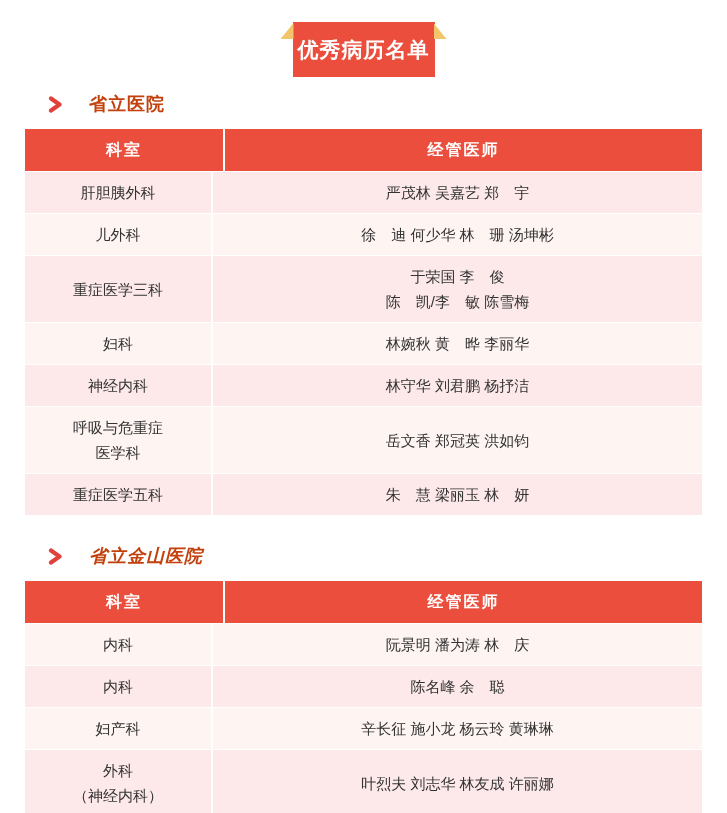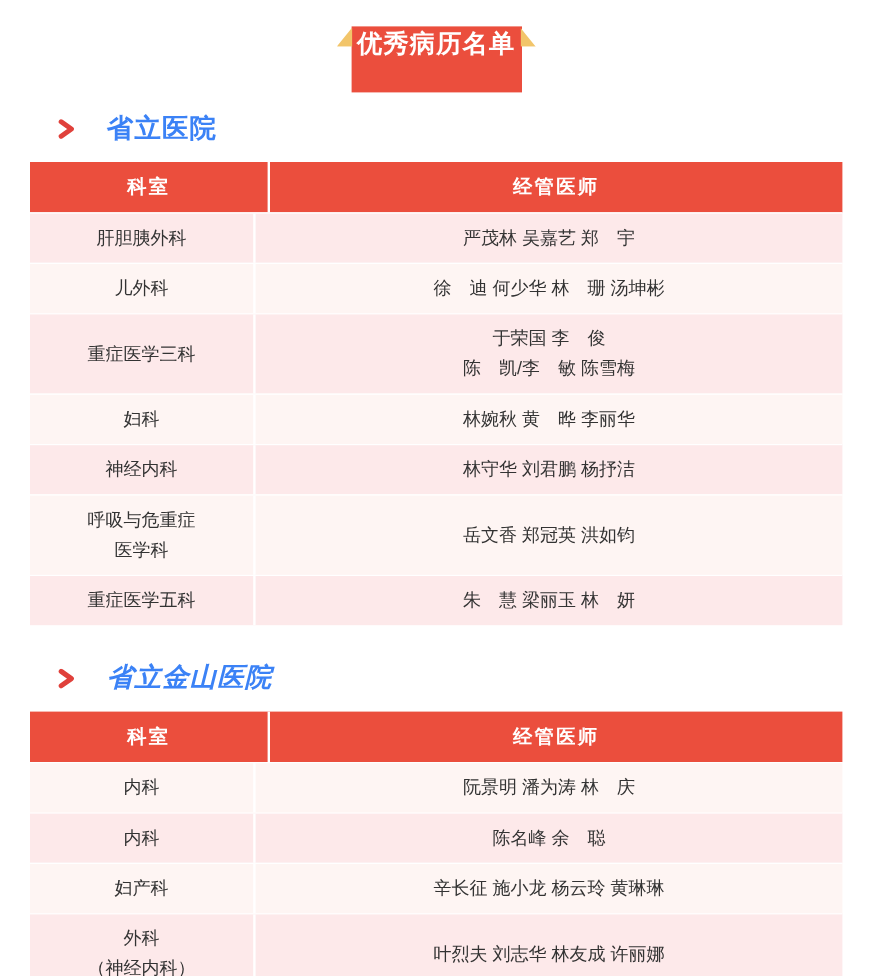--- a/index.html
+++ b/index.html
@@ -9,33 +9,33 @@
     --row-light:#FEF5F3;
     --chevron:#E0413B;
     --ink:#333333;
   }
   html,body{margin:0;padding:0;background:#ffffff;}
   body{font-family:"Liberation Sans","DejaVu Sans",sans-serif;color:var(--ink);}
   .page{width:727px;min-height:813px;margin:0 auto;background:#fff;box-sizing:border-box;padding-top:22px;}
 
   
   .banner{position:relative;width:142px;height:55px;margin:0 auto 15px auto;background:var(--accent);
-          display:flex;justify-content:center;}
+          display:flex;align-items:center;justify-content:center;}
   .banner-text{color:#ffffff;font-size:21px;font-weight:bold;letter-spacing:1px;white-space:nowrap;}
   .fold{position:absolute;width:13px;height:16px;background:var(--fold);top:1px;}
   .fold-left{left:-12px;clip-path:polygon(100% 0,100% 100%,0 100%);}
   .fold-right{right:-12px;clip-path:polygon(0 0,0 100%,100% 100%);}
 
   
   .section-head{display:flex;align-items:center;margin:15px 0 12px 48px;}
   .section-head.later{margin-top:29px;font-style:italic;}
   .chev{display:flex;align-items:center;margin-right:26px;}
   .chev svg{display:block;}
   .chev path{stroke:var(--chevron);}
-  .section-title{font-size:22px;font-weight:bold;color:#3b82f6;margin:0;letter-spacing:1px;}
+  .section-title{font-size:18px;font-weight:bold;color:#c2410c;margin:0;letter-spacing:1px;}
 
   
   .table{margin:13px 25px 0 25px;}
   .thead{display:flex;background:var(--accent);height:42px;}
   .th{color:#ffffff;font-weight:bold;font-size:16px;display:flex;align-items:center;justify-content:center;letter-spacing:2px;}
   .th-dept{width:200px;border-right:2px solid #ffffff;box-sizing:border-box;}
   .th-doc{flex:1;}
   .tr{display:flex;border-top:1px solid #ffffff;}
   .tr.pink{background:var(--row-pink);}
   .tr.light{background:var(--row-light);}

